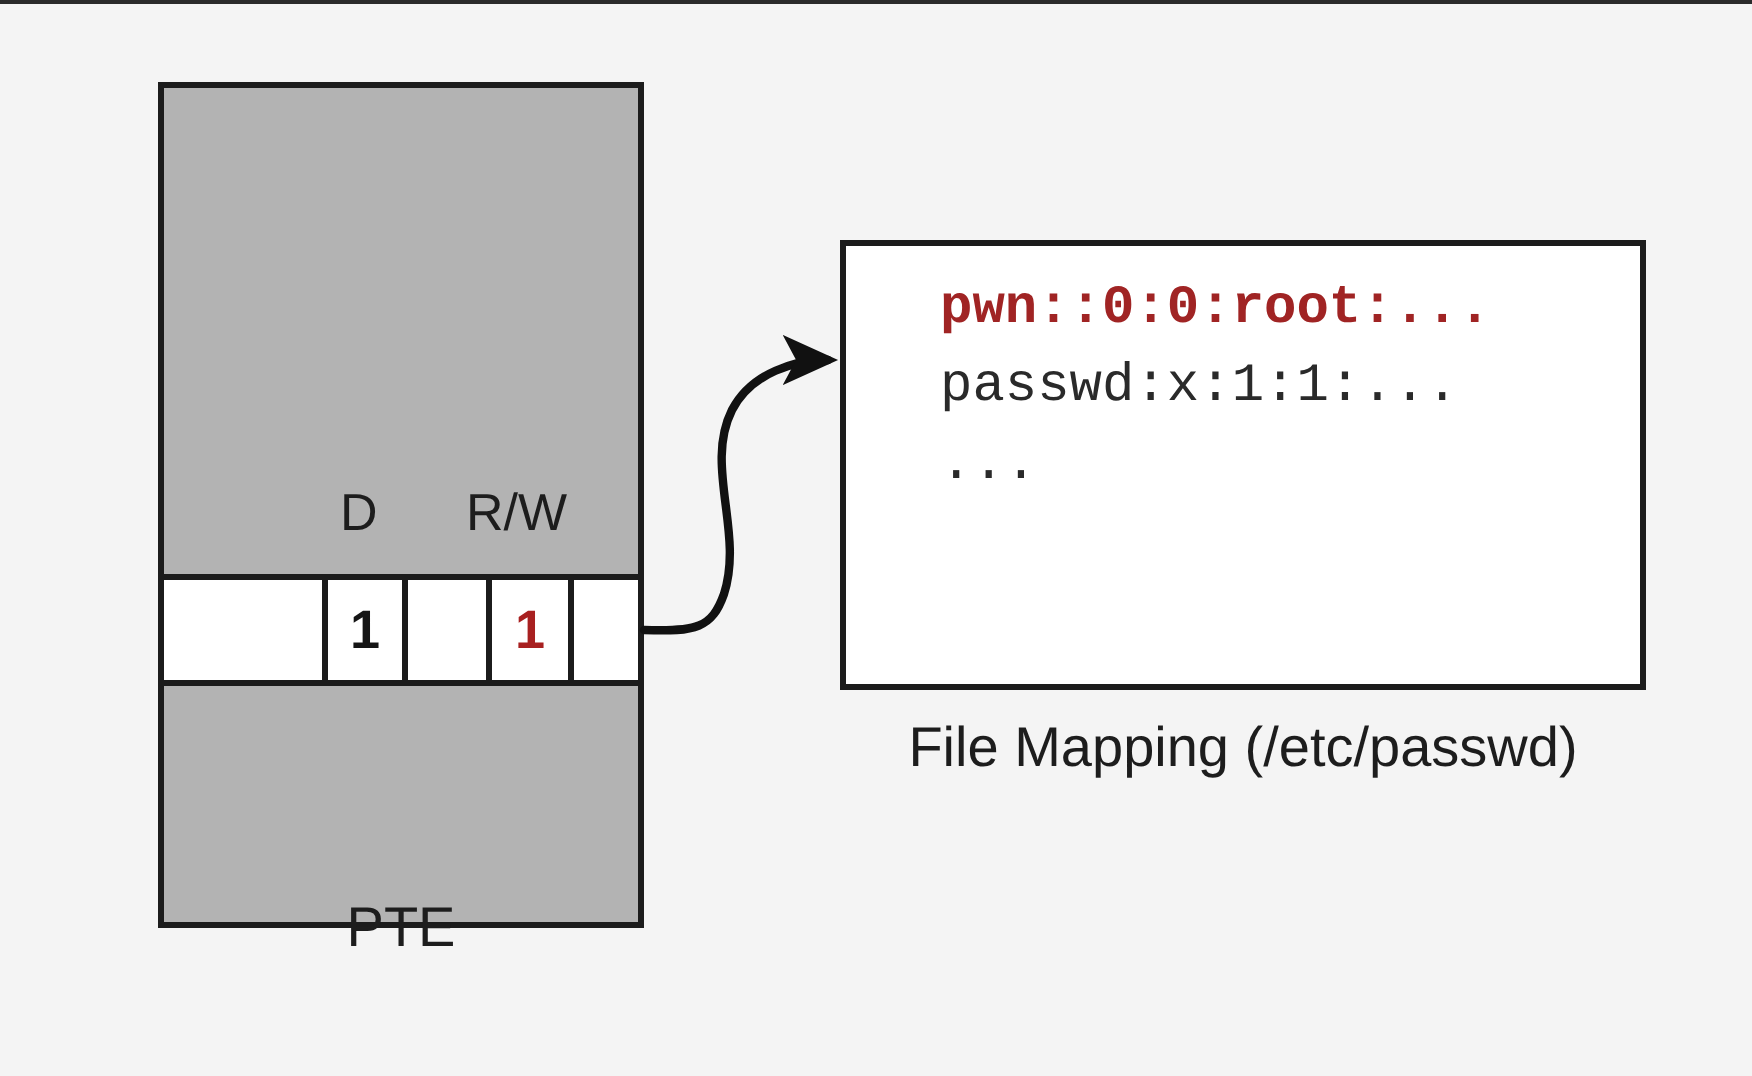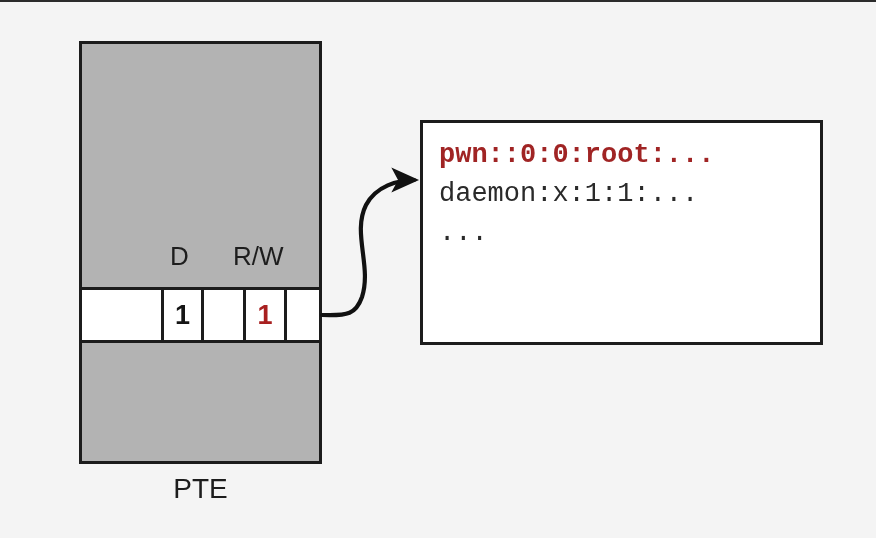--- a/index.html
+++ b/index.html
@@ -76,21 +76,21 @@
     color: #1d1d1d;
     line-height: 1;
     white-space: nowrap;
   }
   .flag-label.d   { left: 170px; top: 241px; }
   .flag-label.rw  { left: 233px; top: 241px; }
 
   .pte-caption {
     position: absolute;
     left: 79px;
-    top: 473px;
+    top: 448px;
     width: 243px;
     text-align: center;
     font-family: "Liberation Sans", sans-serif;
     font-size: 28px;
     color: #1d1d1d;
     line-height: 1;
   }
 
   
   .file-box {
@@ -104,20 +104,21 @@
     box-sizing: border-box;
     padding: 13px 0 0 16px;
   }
   .file-line {
     font-family: "Liberation Mono", "DejaVu Sans Mono", monospace;
     font-size: 27px;
     line-height: 39px;
     color: #2a2a2a;
     white-space: pre;
     letter-spacing: 0px;
+    margin-left: 31px;
   }
   .file-line.highlight {
     color: #a02424;
     font-weight: bold;
   }
 
   .file-caption {
     position: absolute;
     left: 400px;
     top: 358px;
@@ -154,24 +155,25 @@
     <div class="pte-cell c1">1</div>
     <div class="pte-cell c2"></div>
     <div class="pte-cell c3 red">1</div>
     <div class="pte-cell c4"></div>
   </div>
 
   <div class="pte-caption">PTE</div>
 
   <div class="file-box">
     <div class="file-line highlight">pwn::0:0:root:...</div>
-    <div class="file-line">daemon:x:1:1:...</div>
+    <div class="file-line">passwd:x:1:1:...</div>
     <div class="file-line">...</div>
   </div>
 
+  <div class="file-caption">File Mapping (/etc/passwd)</div>
 
   <svg class="arrow-layer" viewBox="0 0 876 538" xmlns="http://www.w3.org/2000/svg">
     <defs>
       <marker id="arrowhead" markerWidth="7" markerHeight="7" refX="5.4" refY="3.1" orient="auto" markerUnits="strokeWidth">
         <path d="M0,0.1 L6.6,3.1 L0,6.1 L1.6,3.1 Z" fill="#111111"></path>
       </marker>
     </defs>
     <path d="M322,313 C 348,314 356,312 362,295 C 372,264 352,231 366,203 C 376,184 398,178 414,178" fill="none" stroke="#111111" stroke-width="4.2" stroke-linecap="round" marker-end="url(#arrowhead)"></path>
   </svg>
 

